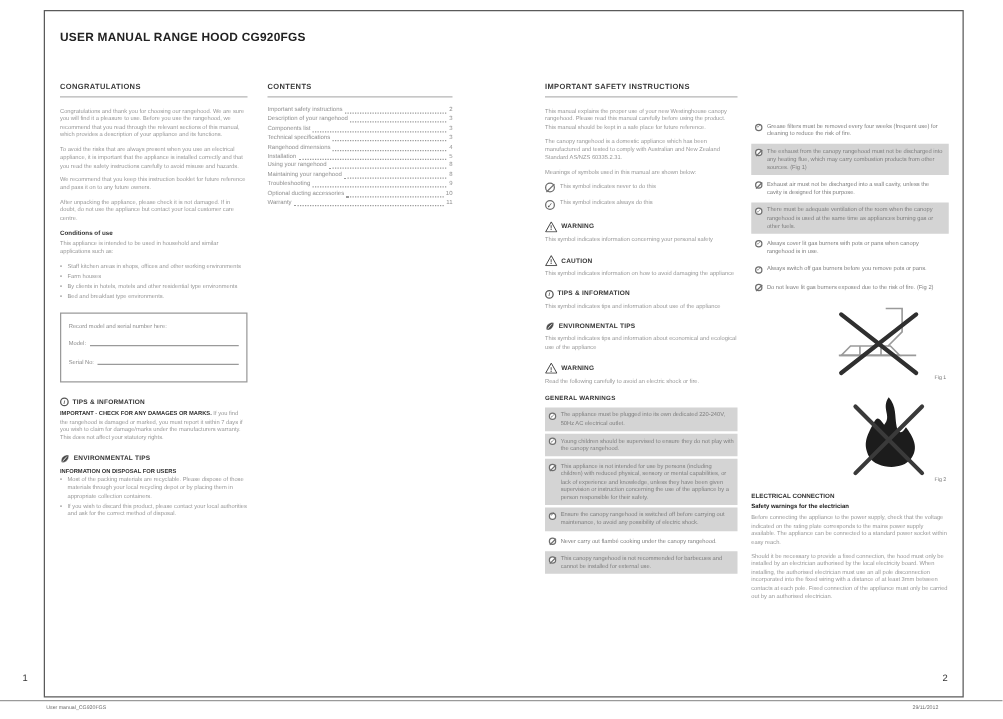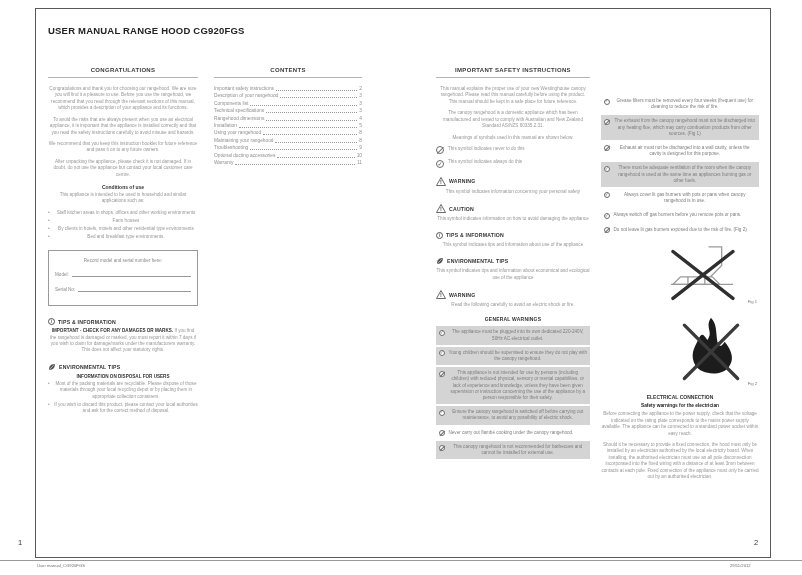--- a/index.html
+++ b/index.html
@@ -1,19 +1,19 @@
 <!DOCTYPE html>
 <html><head>
 <meta charset="utf-8">
 <style>
   html,body{margin:0;padding:0;background:#ffffff;}
   body{width:802px;height:575px;position:relative;overflow:hidden;
        font-family:"Liberation Sans", sans-serif;color:#979797;}
   .sheet{position:absolute;left:35px;top:8px;width:734px;height:548px;
-         border:1px solid #5a5a5a;background:#fff;overflow:hidden;text-align:center;}
+         border:1px solid #5a5a5a;background:#fff;overflow:hidden;}
   .title{position:absolute;left:12px;top:16px;font-size:9.5px;font-weight:bold;
          color:#222;letter-spacing:.2px;}
   .col{position:absolute;top:58px;}
   .col1{left:12px;width:150px;}
   .col2{left:178px;width:148px;}
   .col3{left:400px;width:154px;}
   .col4{left:565px;width:158px;}
   .colhead{font-size:6px;font-weight:bold;color:#3a3a3a;letter-spacing:.3px;
            padding-bottom:4px;border-bottom:1px solid #b5b5b5;margin:0 0 8px 0;}
   .body{font-size:4.6px;line-height:1.4;color:#979797;margin:0 0 5px 0;}

